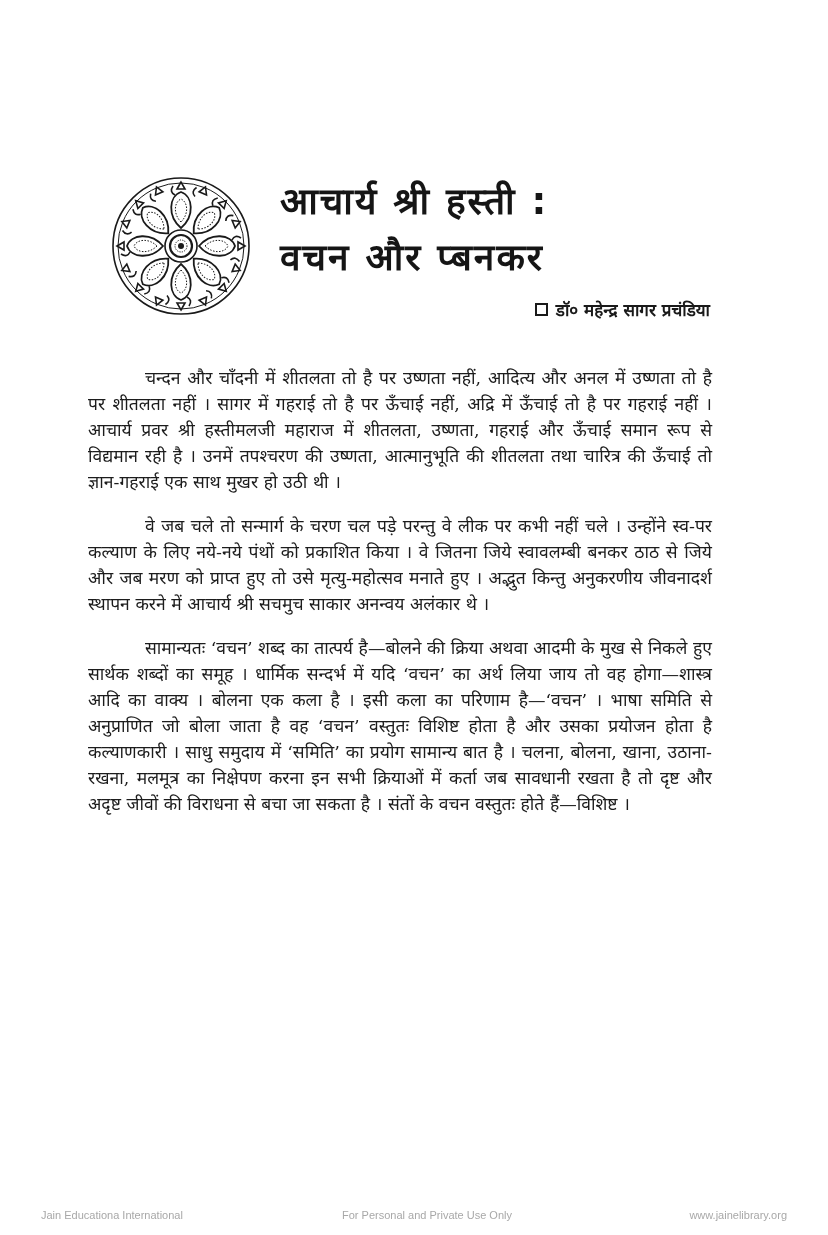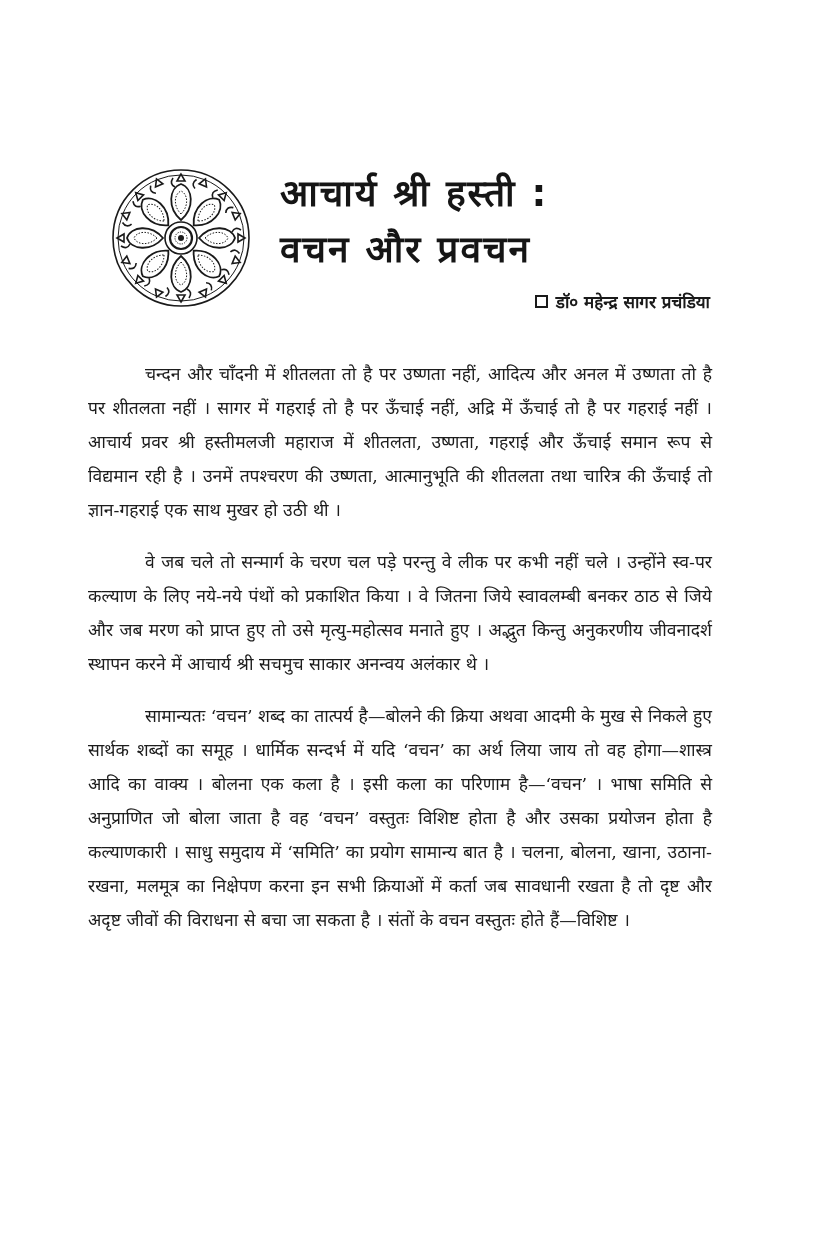--- a/index.html
+++ b/index.html
@@ -10,21 +10,21 @@
   body {
     width: 828px;
     height: 1235px;
     position: relative;
     overflow: hidden;
     color: #1a1a1a;
     font-family: "DejaVu Sans", sans-serif;
   }
   .page {
     position: absolute;
-    left: 0; top: 8px;
+    left: 0; top: 16px;
     width: 828px;
     height: 1158px;
   }
   .emblem {
     position: absolute;
     left: 111px;
     top: 160px;
     width: 140px;
     height: 140px;
   }
@@ -64,21 +64,21 @@
   .body-text {
     position: absolute;
     left: 88px;
     top: 349px;
     width: 624px;
   }
   .para {
     margin: 0 0 18px 0;
     font-family: "DejaVu Serif", serif;
     font-size: 17.5px;
-    line-height: 34px;
+    line-height: 26px;
     text-align: justify;
     text-indent: 57px;
     color: #1c1c1c;
   }
   .footer {
     position: absolute;
     top: 1193px;
     left: 0;
     width: 828px;
     height: 16px;
@@ -205,28 +205,33 @@
 
       <circle cx="70" cy="70" r="16" stroke-width="1.6"></circle>
       <circle cx="70" cy="70" r="11" stroke-width="2.2"></circle>
       <circle cx="70" cy="70" r="6" stroke-width="1" stroke-dasharray="1.2 1.2"></circle>
     </g>
     <circle cx="70" cy="70" r="3" fill="#1a1a1a"></circle>
   </svg>
 
   <div class="title-block">
     <div class="title-line">आचार्य श्री हस्ती :</div>
-    <div class="title-line">वचन और प्रवचन</div>
+    <div class="title-line">वचन और प्बनकर</div>
   </div>
 
   <div class="byline">
     <span class="byline-box"></span>
     <span>डॉ० महेन्द्र सागर प्रचंडिया</span>
   </div>
 
   <div class="body-text">
     <p class="para">चन्दन और चाँदनी में शीतलता तो है पर उष्णता नहीं, आदित्य और अनल में उष्णता तो है पर शीतलता नहीं । सागर में गहराई तो है पर ऊँचाई नहीं, अद्रि में ऊँचाई तो है पर गहराई नहीं । आचार्य प्रवर श्री हस्तीमलजी महाराज में शीतलता, उष्णता, गहराई और ऊँचाई समान रूप से विद्यमान रही है । उनमें तपश्चरण की उष्णता, आत्मानुभूति की शीतलता तथा चारित्र की ऊँचाई तो ज्ञान-गहराई एक साथ मुखर हो उठी थी ।</p>
     <p class="para">वे जब चले तो सन्मार्ग के चरण चल पड़े परन्तु वे लीक पर कभी नहीं चले । उन्होंने स्व-पर कल्याण के लिए नये-नये पंथों को प्रकाशित किया । वे जितना जिये स्वावलम्बी बनकर ठाठ से जिये और जब मरण को प्राप्त हुए तो उसे मृत्यु-महोत्सव मनाते हुए । अद्भुत किन्तु अनुकरणीय जीवनादर्श स्थापन करने में आचार्य श्री सचमुच साकार अनन्वय अलंकार थे ।</p>
     <p class="para">सामान्यतः ‘वचन’ शब्द का तात्पर्य है—बोलने की क्रिया अथवा आदमी के मुख से निकले हुए सार्थक शब्दों का समूह । धार्मिक सन्दर्भ में यदि ‘वचन’ का अर्थ लिया जाय तो वह होगा—शास्त्र आदि का वाक्य । बोलना एक कला है । इसी कला का परिणाम है—‘वचन’ । भाषा समिति से अनुप्राणित जो बोला जाता है वह ‘वचन’ वस्तुतः विशिष्ट होता है और उसका प्रयोजन होता है कल्याणकारी । साधु समुदाय में ‘समिति’ का प्रयोग सामान्य बात है । चलना, बोलना, खाना, उठाना-रखना, मलमूत्र का निक्षेपण करना इन सभी क्रियाओं में कर्ता जब सावधानी रखता है तो दृष्ट और अदृष्ट जीवों की विराधना से बचा जा सकता है । संतों के वचन वस्तुतः होते हैं—विशिष्ट ।</p>
   </div>
 
+  <div class="footer">
+    <span class="f-left">Jain Educationa International</span>
+    <span class="f-center">For Personal and Private Use Only</span>
+    <span class="f-right">www.jainelibrary.org</span>
+  </div>
 
 </div>
 
 </body></html>

